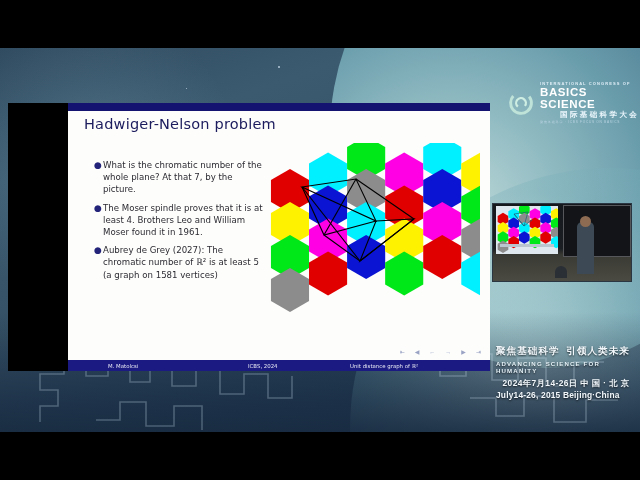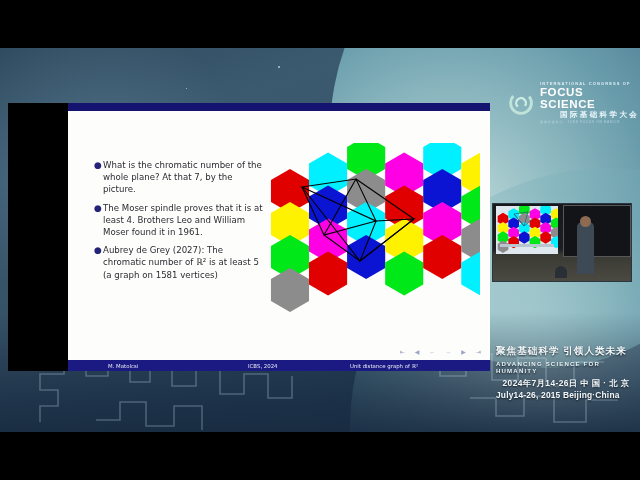--- a/index.html
+++ b/index.html
@@ -57,21 +57,21 @@
       border:1px solid #2a3642;box-sizing:border-box;}
   .inset-wall{position:absolute;inset:0;background:linear-gradient(to bottom,#15181c 0%,#1b1f23 58%,#3a3a34 66%,#4a4a42 100%);}
   .inset-screen{position:absolute;left:3px;top:2px;width:62px;height:48px;background:#c7d4dc;overflow:hidden;}
   .inset-board{position:absolute;left:70px;top:1px;width:68px;height:52px;background:#121417;border:1px solid #55575a;box-sizing:border-box;}
   .inset-person{position:absolute;left:84px;top:18px;width:17px;height:52px;background:#3d4a55;border-radius:5px 5px 0 0;}
   .inset-head{position:absolute;left:87px;top:12px;width:11px;height:11px;border-radius:50%;background:#8d6b52;}
   .inset-head2{position:absolute;left:62px;top:62px;width:12px;height:12px;border-radius:50% 50% 0 0;background:#2a2f35;}
 
   
   .caption{position:absolute;left:496px;top:345px;width:140px;color:#f2f8fc;text-align:left;}
-  .cap-cn{font-size:9.6px;letter-spacing:1px;font-family:Liberation Sans, sans-serif;font-weight:700;
+  .cap-cn{font-size:9.6px;letter-spacing:1px;font-family:Liberation Mono, monospace;font-weight:700;
           text-shadow:0 1px 2px rgba(0,0,0,.7);}
   .cap-en{font-size:6.1px;letter-spacing:1.15px;margin-top:2px;color:#e6f2f8;font-weight:700;
           text-shadow:0 1px 2px rgba(0,0,0,.7);}
   .cap-d1{font-size:8.4px;letter-spacing:.4px;margin-top:4px;font-weight:700;text-shadow:0 1px 2px rgba(0,0,0,.7);text-align:center;}
   .cap-d2{font-size:8.4px;letter-spacing:.2px;margin-top:1px;font-weight:700;text-shadow:0 1px 2px rgba(0,0,0,.7);}
 
   .letterbox-top{position:absolute;left:0;top:0;width:640px;height:48px;background:#000;}
   .letterbox-bot{position:absolute;left:0;top:432px;width:640px;height:48px;background:#000;}
 </style>
 </head>
@@ -101,29 +101,30 @@
     <div class="bg-sparkle" style="left:522px;top:320px;width:1px;height:1px;"></div>
   </div>
 
   <div class="logo">
     <svg class="logo-mark" viewBox="0 0 40 40">
       <circle cx="20" cy="20" r="16" fill="none" stroke="#bfe3d8" stroke-width="4.5" stroke-dasharray="72 28" transform="rotate(-38 20 20)"></circle>
       <circle cx="20" cy="20" r="7.5" fill="none" stroke="#cfeee3" stroke-width="3.5" stroke-dasharray="34 14" transform="rotate(130 20 20)"></circle>
     </svg>
     <div class="logo-text">
       <div class="logo-l1">INTERNATIONAL CONGRESS OF</div>
-      <div class="logo-l2">FOCUS SCIENCE</div>
+      <div class="logo-l2">BASICS SCIENCE</div>
       <div class="logo-l3">国际基础科学大会</div>
       <div class="logo-l4">聚焦基础科学  ·  ICBS  FOCUS  ON  BASICS</div>
     </div>
   </div>
 
   <div class="slide-outer">
     <div class="slide">
       <div class="slide-topbar"></div>
+      <div class="slide-title">Hadwiger-Nelson problem</div>
 
       <div class="bullets">
         <div class="bullet">
           <span class="dot">●</span>
           <span class="txt">What is the chromatic number of the whole plane? At that 7, by the picture.</span>
         </div>
         <div class="bullet">
           <span class="dot">●</span>
           <span class="txt">The Moser spindle proves that it is at least 4. Brothers Leo and William Moser found it in 1961.</span>
         </div>

